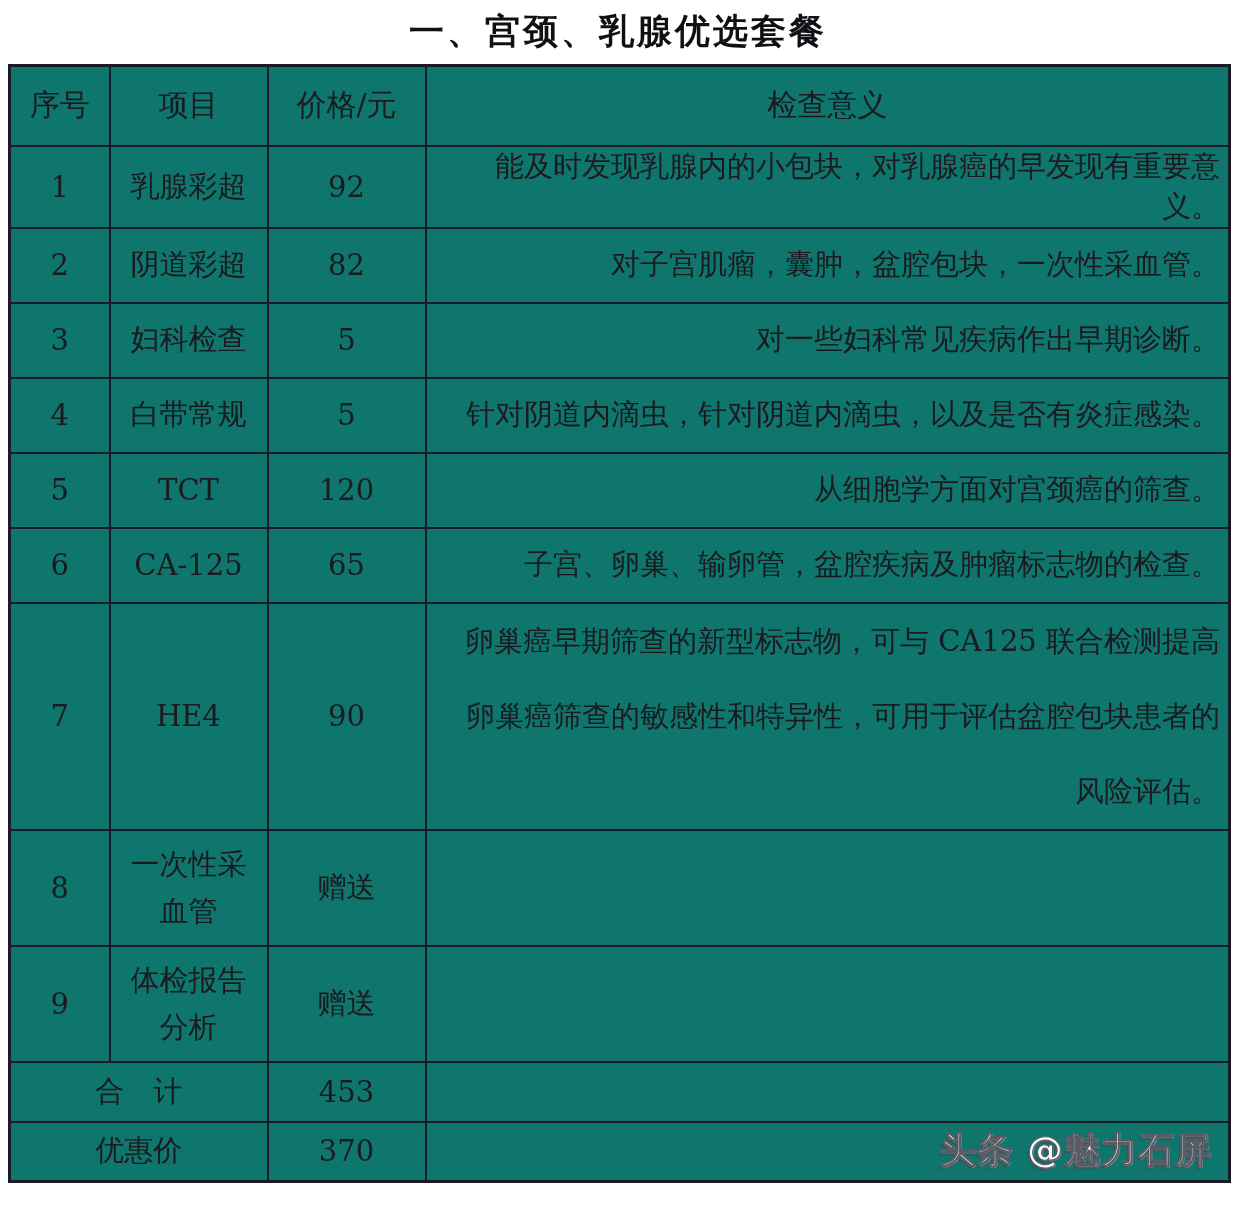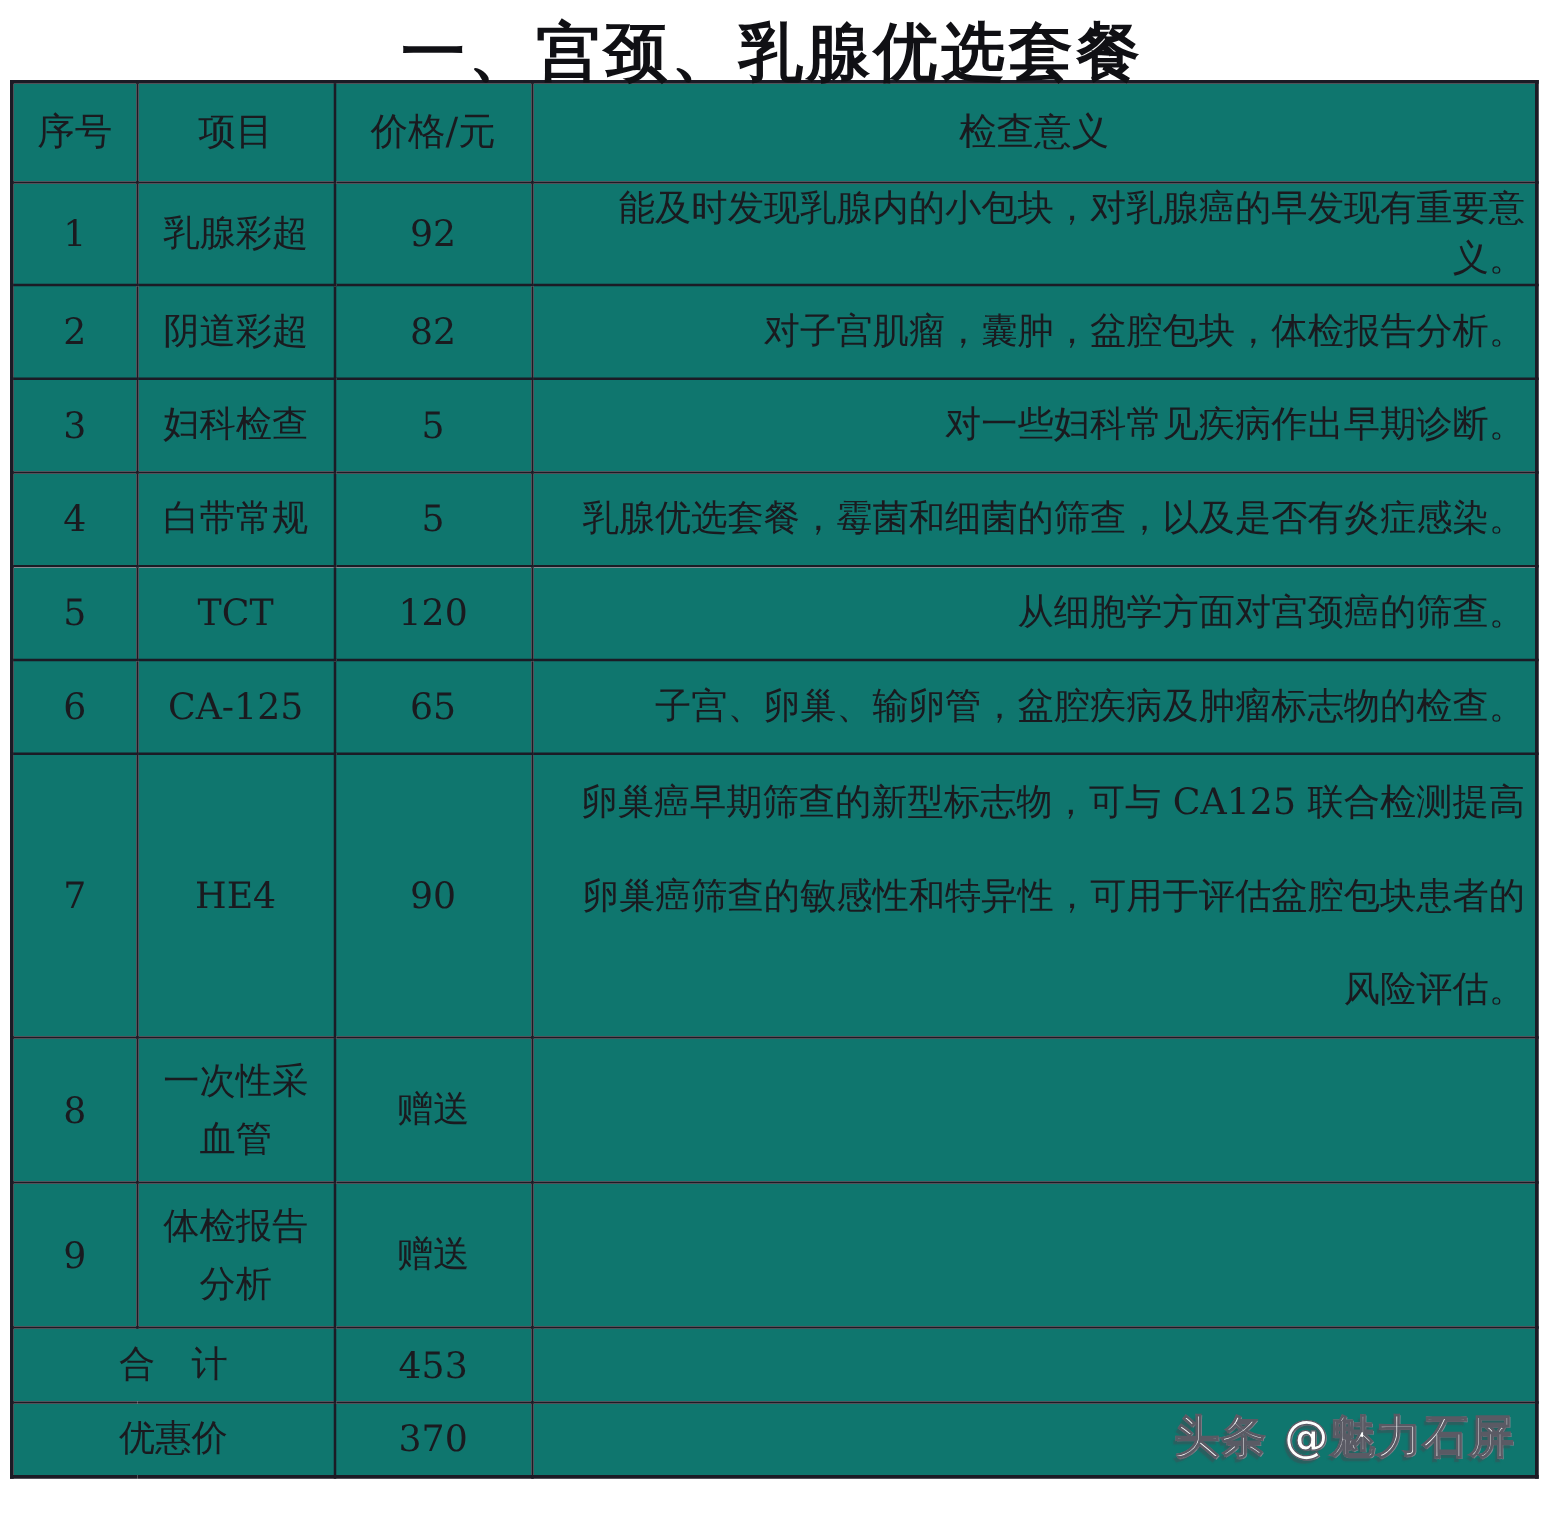--- a/index.html
+++ b/index.html
@@ -12,21 +12,21 @@
   .page {
     width: 1236px;
     height: 1220px;
     position: relative;
     overflow: hidden;
   }
   .doc-title {
     height: 64px;
     padding-top: 8px;
     text-align: center;
-    font-size: 51px;
+    font-size: 35px;
     font-weight: 700;
     letter-spacing: 3px;
     color: #101014;
     font-family: "DejaVu Serif", "Liberation Serif", serif;
   }
   table.price-table {
     margin-left: 8px;
     width: 1220px;
     border-collapse: collapse;
     table-layout: fixed;
@@ -106,35 +106,35 @@
       <td>1</td>
       <td>乳腺彩超</td>
       <td>92</td>
       <td class="sig">能及时发现乳腺内的小包块，对乳腺癌的早发现有重要意义。</td>
     </tr>
 
     <tr class="r-std">
       <td>2</td>
       <td>阴道彩超</td>
       <td>82</td>
-      <td class="sig">对子宫肌瘤，囊肿，盆腔包块，体检报告分析。</td>
+      <td class="sig">对子宫肌瘤，囊肿，盆腔包块，一次性采血管。</td>
     </tr>
 
     <tr class="r-std">
       <td>3</td>
       <td>妇科检查</td>
       <td>5</td>
       <td class="sig">对一些妇科常见疾病作出早期诊断。</td>
     </tr>
 
     <tr class="r-std">
       <td>4</td>
       <td>白带常规</td>
       <td>5</td>
-      <td class="sig">乳腺优选套餐，霉菌和细菌的筛查，以及是否有炎症感染。</td>
+      <td class="sig">针对阴道内滴虫，针对阴道内滴虫，以及是否有炎症感染。</td>
     </tr>
 
     <tr class="r-std">
       <td>5</td>
       <td>TCT</td>
       <td>120</td>
       <td class="sig">从细胞学方面对宫颈癌的筛查。</td>
     </tr>
 
     <tr class="r-std">

